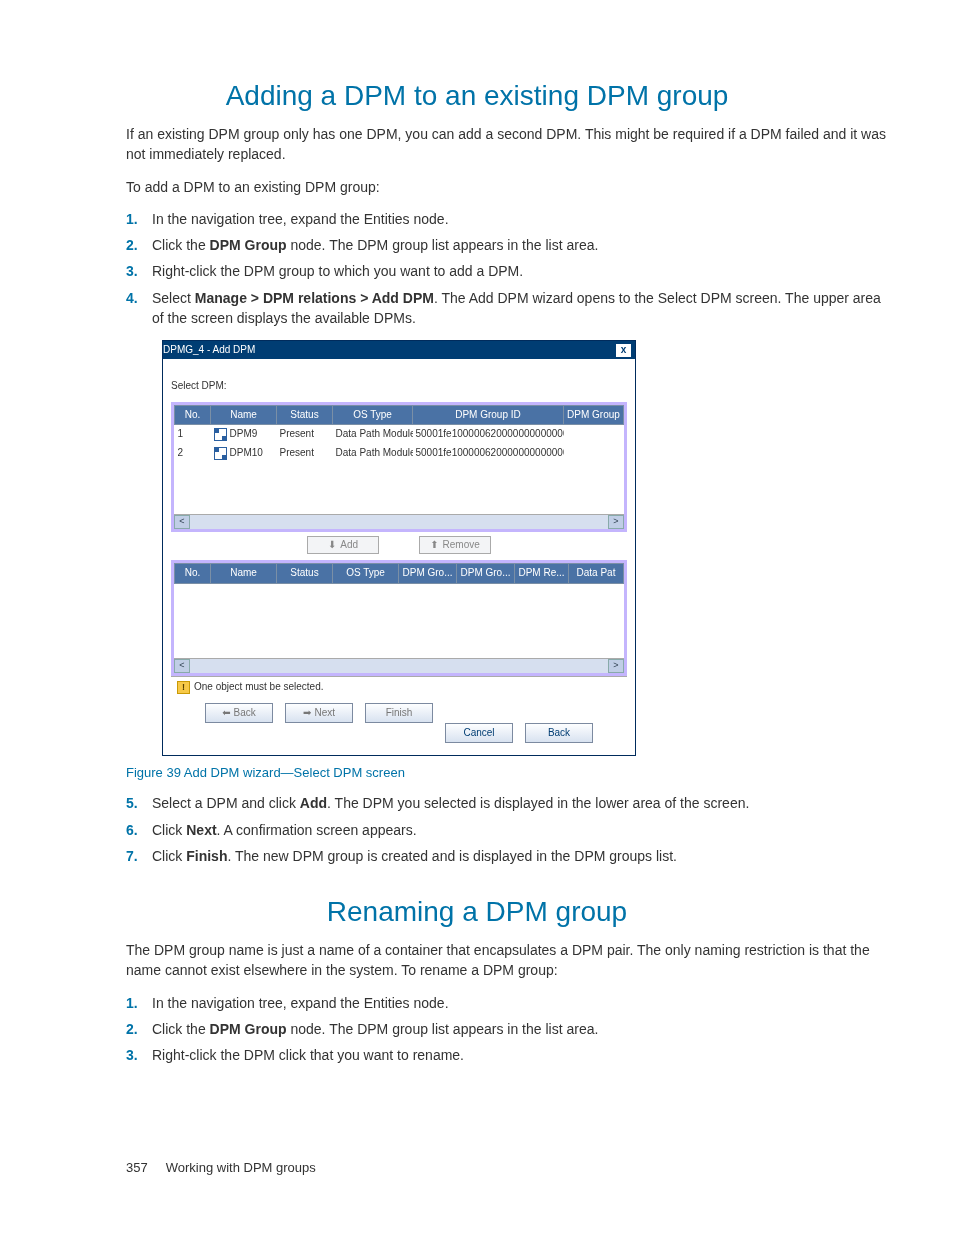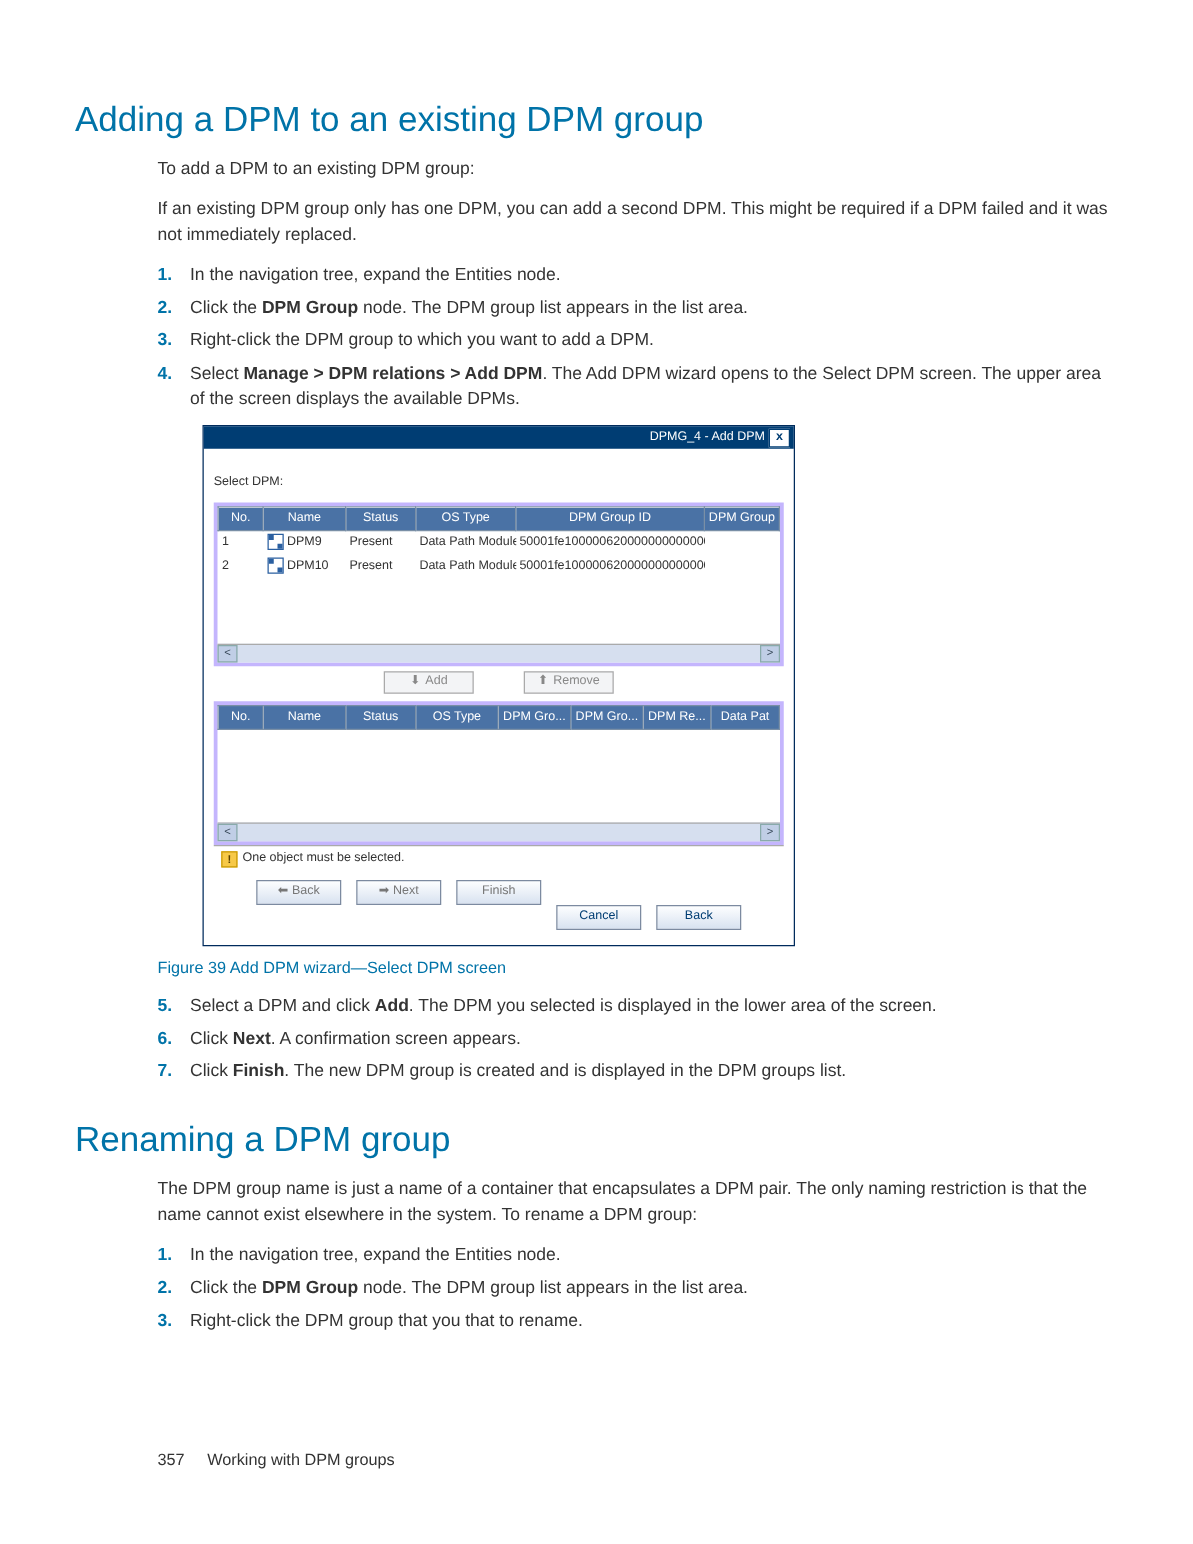--- a/index.html
+++ b/index.html
@@ -14,20 +14,21 @@
     padding: 80px 60px 40px 60px;
     box-sizing: border-box;
     min-height: 1235px;
     position: relative;
   }
   h1 {
     font-weight: 300;
     font-size: 28px;
     color: #0073a8;
     margin: 0 0 12px 0;
+    text-align: center;
   }
   .body-text {
     margin-left: 66px;
     font-size: 14px;
     line-height: 1.45;
   }
   p { margin: 6px 0 12px 0; }
   ol {
     list-style: none;
     padding: 0;
@@ -68,21 +69,21 @@
     color: #333;
   }
   .dlg-title {
     background: #003d73;
     color: #fff;
     display: flex;
     align-items: center;
     height: 18px;
     font-size: 10px;
   }
-  .dlg-title .t { flex:1; text-align:right; }
+  .dlg-title .t { flex:1; text-align:left; }
   .dlg-close {
     width: 15px; height: 13px; background:#fff; color:#003d73;
     border:1px solid #003d73; margin:2px 3px; text-align:center;
     line-height:12px; font-weight:bold; font-size:10px;
   }
   .dlg-body { padding: 16px 8px 4px 8px; }
   .dlg-label { margin: 4px 0 8px 0; }
   .subhdr { margin: 4px 0 0 0; }
   table.grid {
     width:100%; border-collapse:collapse; font-size:10px; table-layout:fixed;
@@ -142,22 +143,22 @@
   .node-ico::after { right:0; bottom:0; }
 </style>
 </head>
 <body>
 
 <div class="page">
 
   <h1>Adding a DPM to an existing DPM group</h1>
 
   <div class="body-text">
+    <p>If an existing DPM group only has one DPM, you can add a second DPM. This might be required if a DPM failed and it was not immediately replaced.</p>
     <p>To add a DPM to an existing DPM group:</p>
-    <p>If an existing DPM group only has one DPM, you can add a second DPM. This might be required if a DPM failed and it was not immediately replaced.</p>
 
     <ol>
       <li>
           <span class="num">1.</span>
           <span class="txt">In the navigation tree, expand the Entities node.</span>
         </li>
       <li>
           <span class="num">2.</span>
           <span class="txt"><span>Click the </span><span class="bold">DPM Group</span><span> node. The DPM group list appears in the list area.</span></span>
         </li>
@@ -314,21 +315,21 @@
       <li>
           <span class="num">1.</span>
           <span class="txt">In the navigation tree, expand the Entities node.</span>
         </li>
       <li>
           <span class="num">2.</span>
           <span class="txt"><span>Click the </span><span class="bold">DPM Group</span><span> node. The DPM group list appears in the list area.</span></span>
         </li>
       <li>
           <span class="num">3.</span>
-          <span class="txt">Right-click the DPM group that you that to rename.</span>
+          <span class="txt">Right-click the DPM click that you want to rename.</span>
         </li>
     </ol>
   </div>
 
   <div class="footer">
     <span>357</span>
     &nbsp;&nbsp;&nbsp;
     <span>Working with DPM groups</span>
   </div>
 

